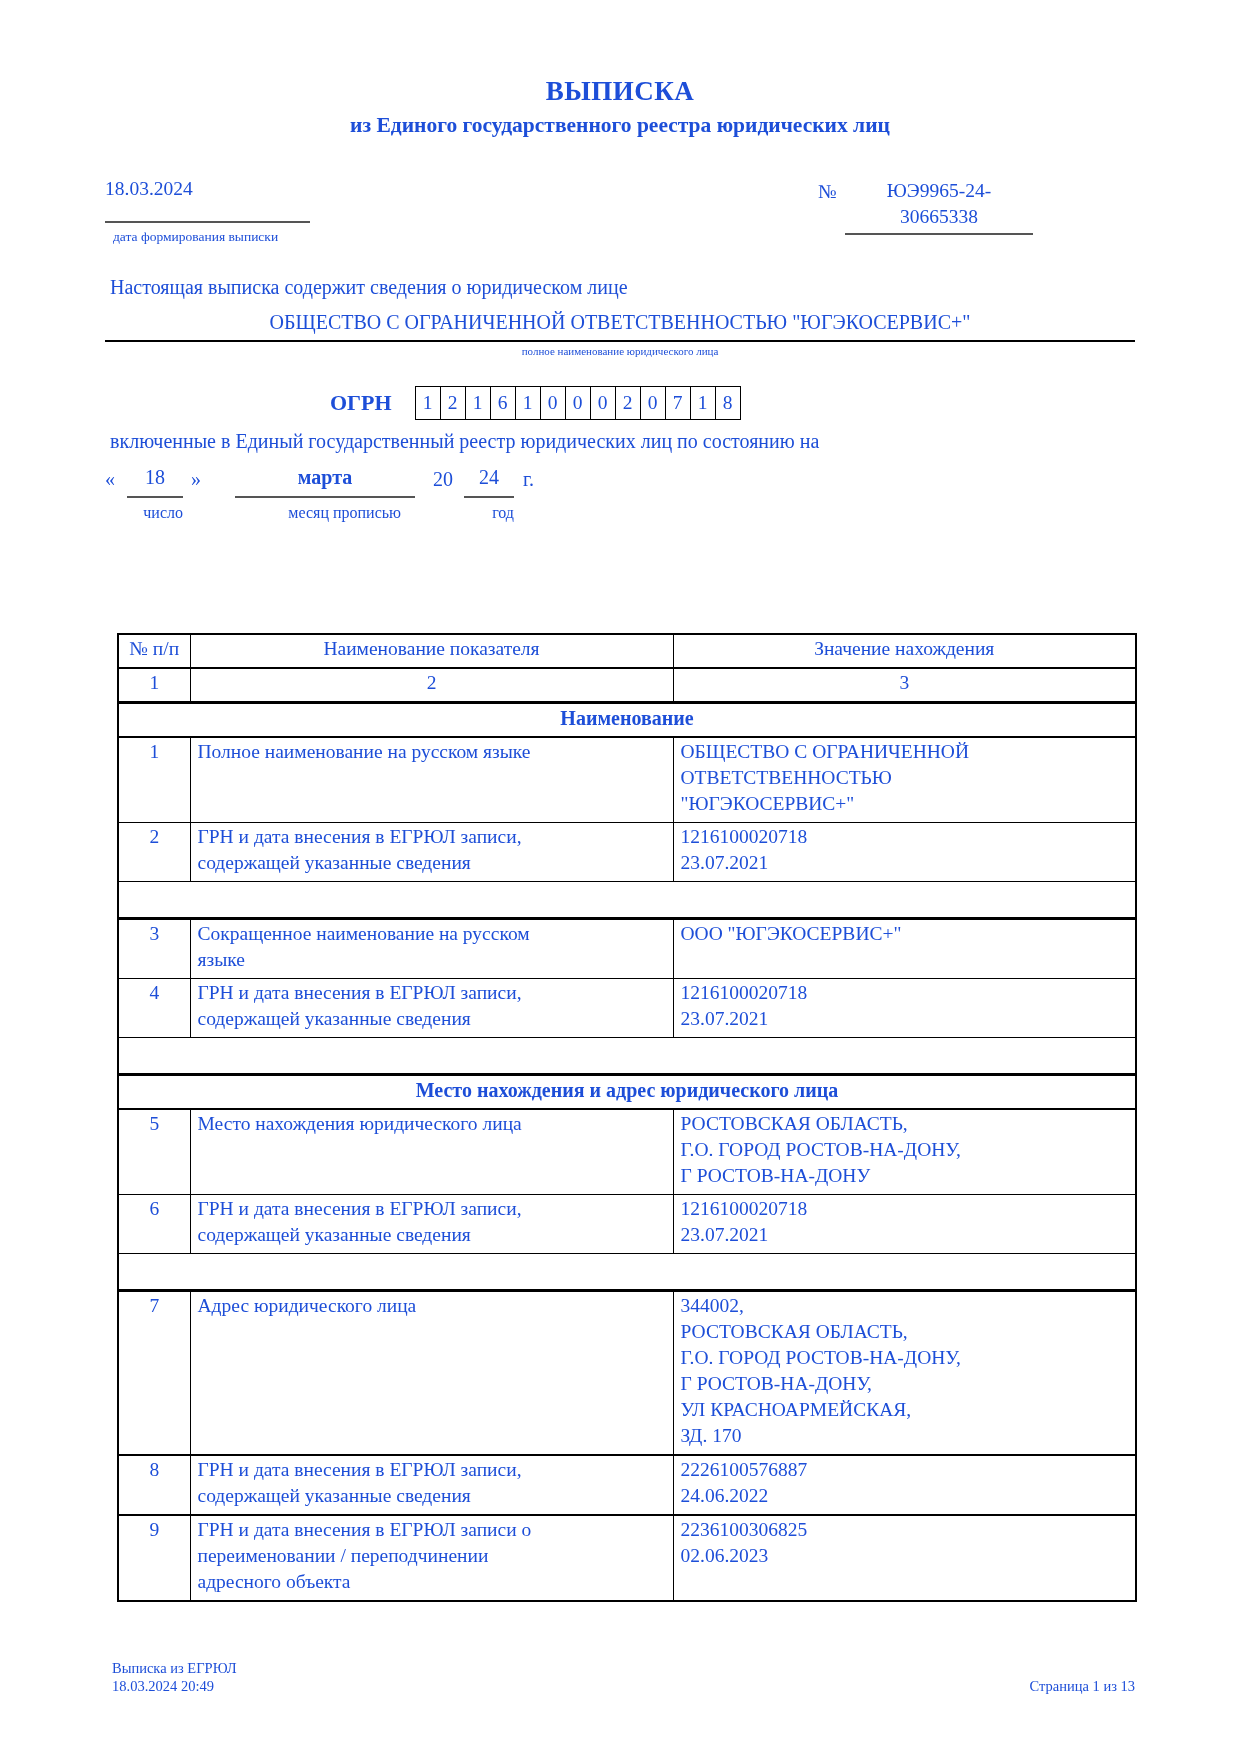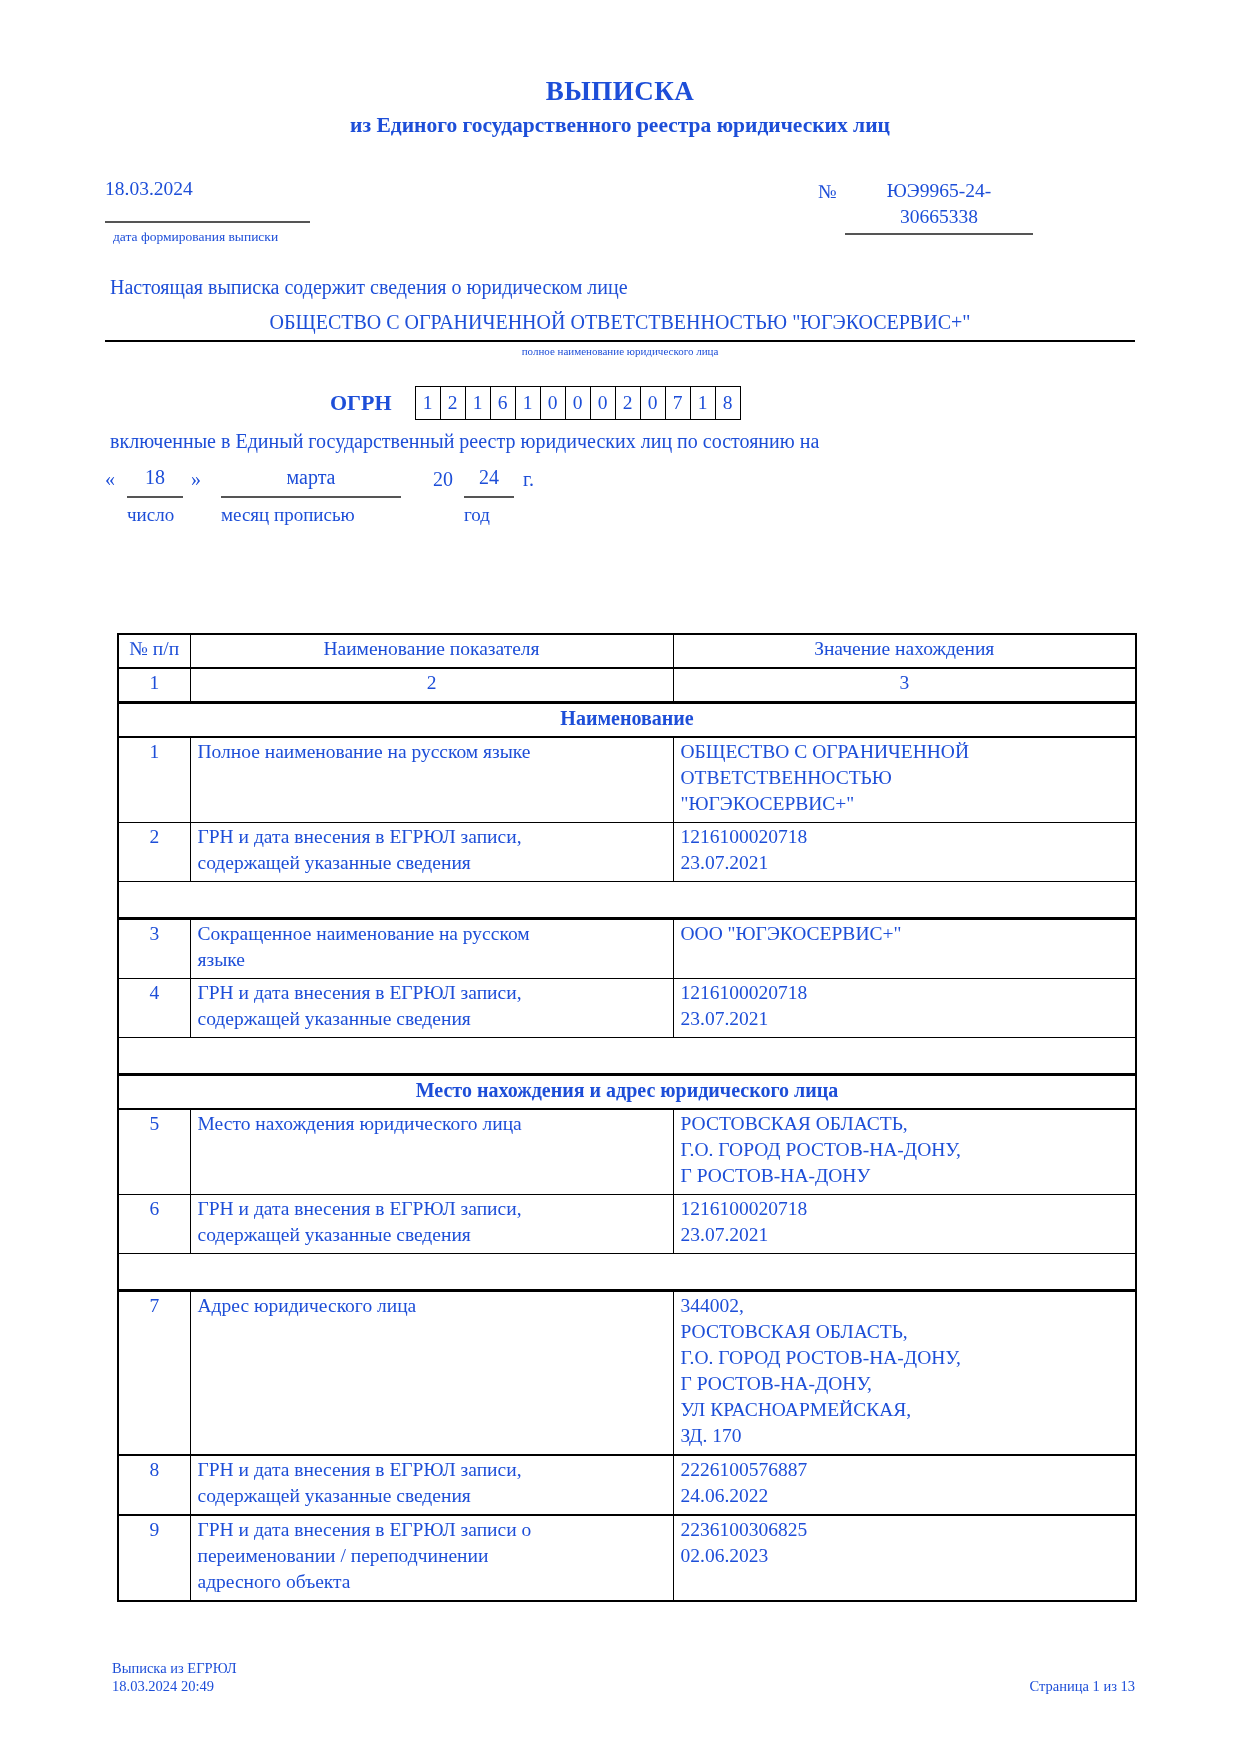--- a/index.html
+++ b/index.html
@@ -42,25 +42,25 @@
   .ogrn-box:first-child{margin-left:0;}
 
   .included{top:430px;left:110px;font-size:20px;}
 
   .asof{top:466px;left:0;width:100%;height:62px;}
   .asof .q{font-size:20px;top:2px;}
   .oq{left:105px;}
   .cq{left:191px;}
   .blank{top:0;height:30px;text-align:center;font-size:20px;border-bottom:2px solid #555;}
   .day-line{left:127px;width:56px;}
-  .month-line{left:221px;width:180px;}
+  .month-line{left:235px;width:180px;font-weight:bold;}
   .year-line{left:464px;width:50px;}
   .century{top:2px;left:433px;font-size:20px;}
   .suffix{top:2px;left:523px;font-size:20px;}
-  .u-label{top:38px;text-align:left;font-size:19px;}
+  .u-label{top:38px;text-align:right;font-size:16px;}
   .day-label{left:127px;width:56px;}
   .month-label{left:221px;width:180px;}
   .year-label{left:464px;width:50px;}
 
   .tbl-wrap{top:633px;left:117px;}
   table.main{
     border-collapse:collapse;
     width:1018px;
     table-layout:fixed;
     border:2px solid #000;

